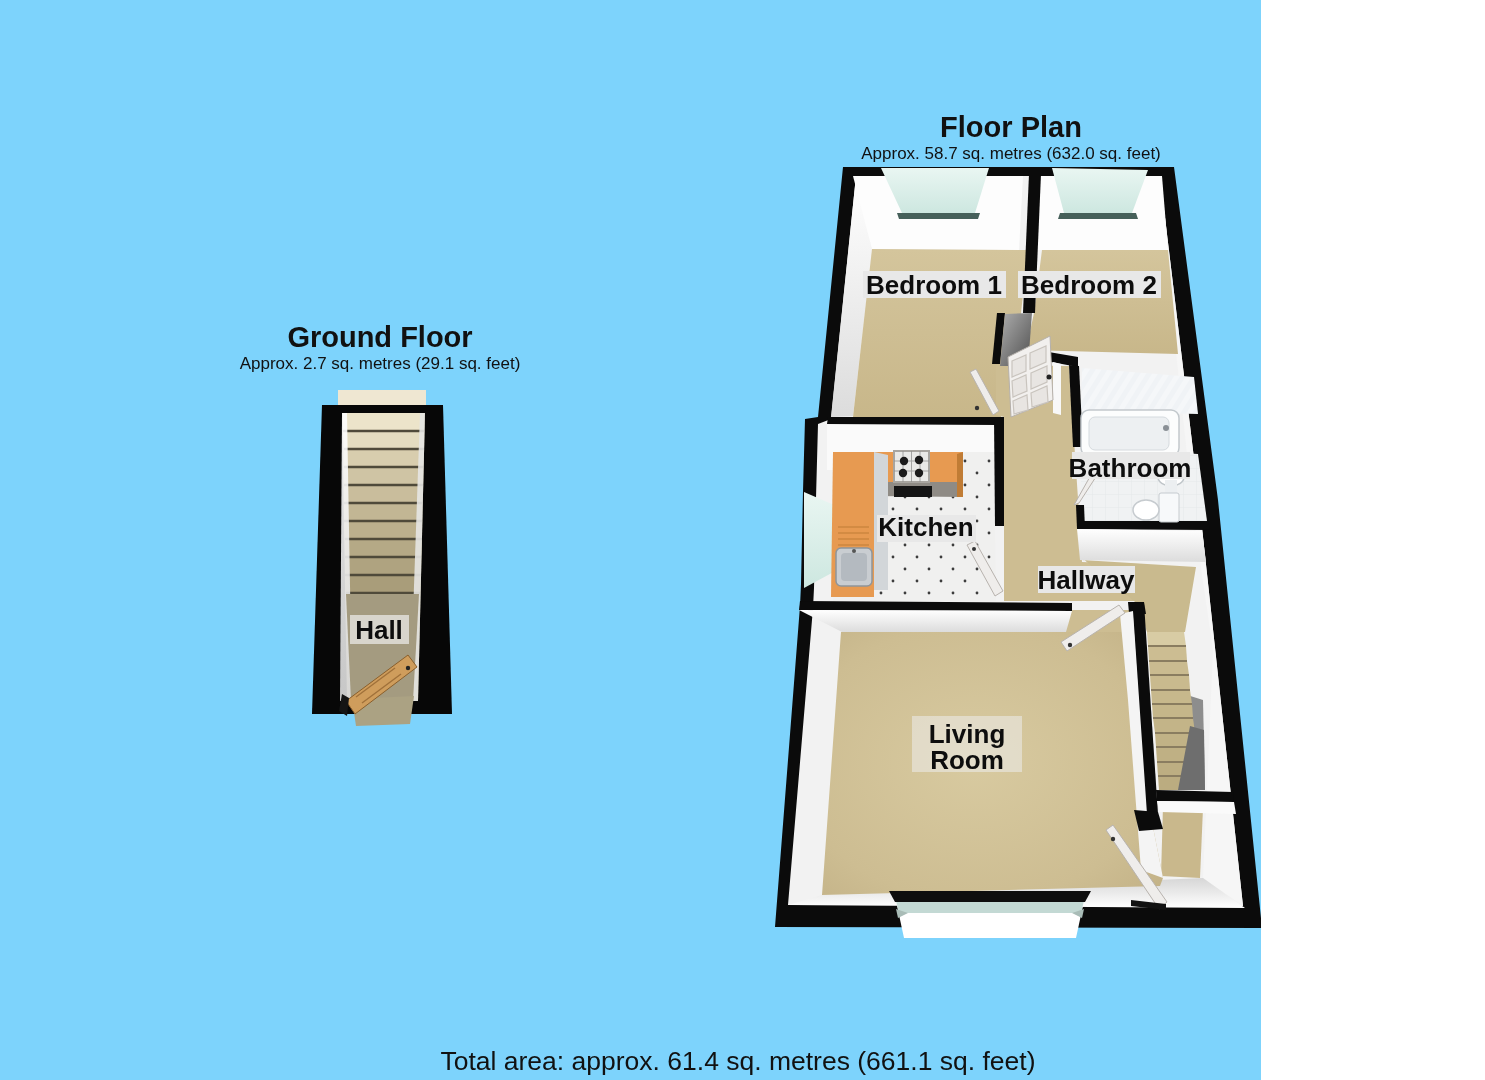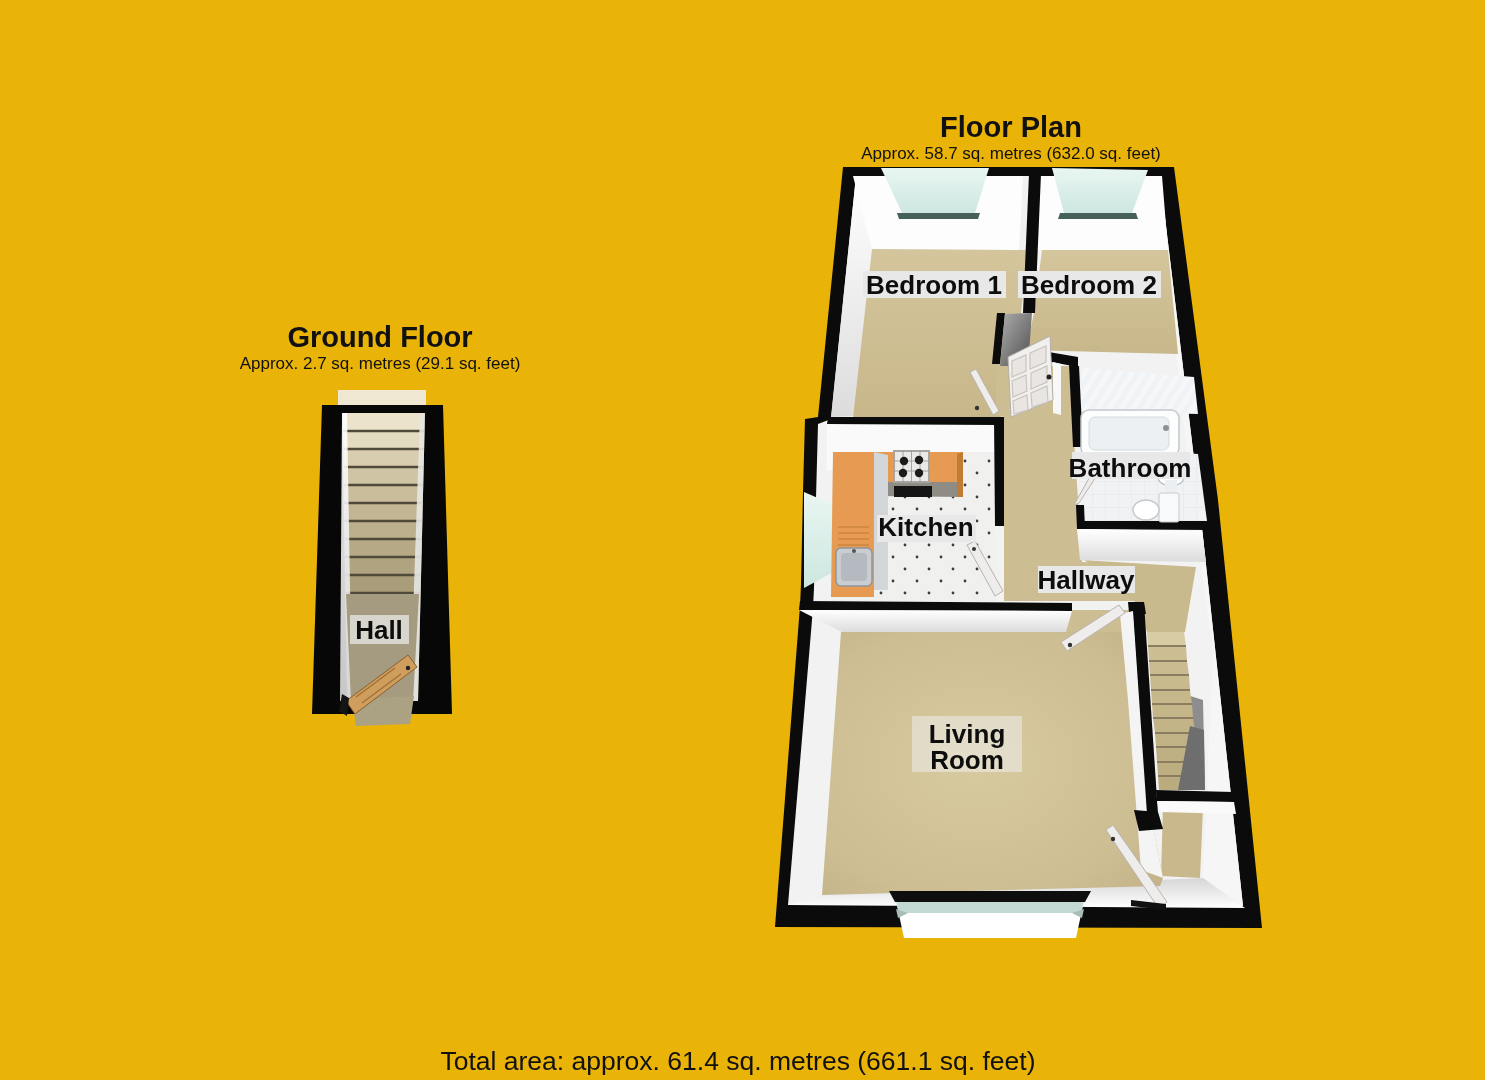--- a/index.html
+++ b/index.html
@@ -1,16 +1,16 @@
 <!DOCTYPE html>
 <html><head>
 <meta charset="utf-8">
 <style>
   html,body{margin:0;padding:0;background:#ffffff;}
-  .wrap{position:relative;width:1485px;height:1080px;background:#eab308;overflow:hidden;
+  .wrap{position:relative;width:1261px;height:1080px;background:#7dd3fc;overflow:hidden;
         font-family:"Liberation Sans", sans-serif;}
   svg{position:absolute;left:0;top:0;}
   .t1{font:bold 29px "Liberation Sans",sans-serif;fill:#111;}
   .t2{font:17px "Liberation Sans",sans-serif;fill:#111;}
   .t3{font:26.5px "Liberation Sans",sans-serif;fill:#111;}
   .lab{font:bold 26px "Liberation Sans",sans-serif;fill:#0d0d0d;}
 </style>
 </head>
 <body>
 <div class="wrap">

